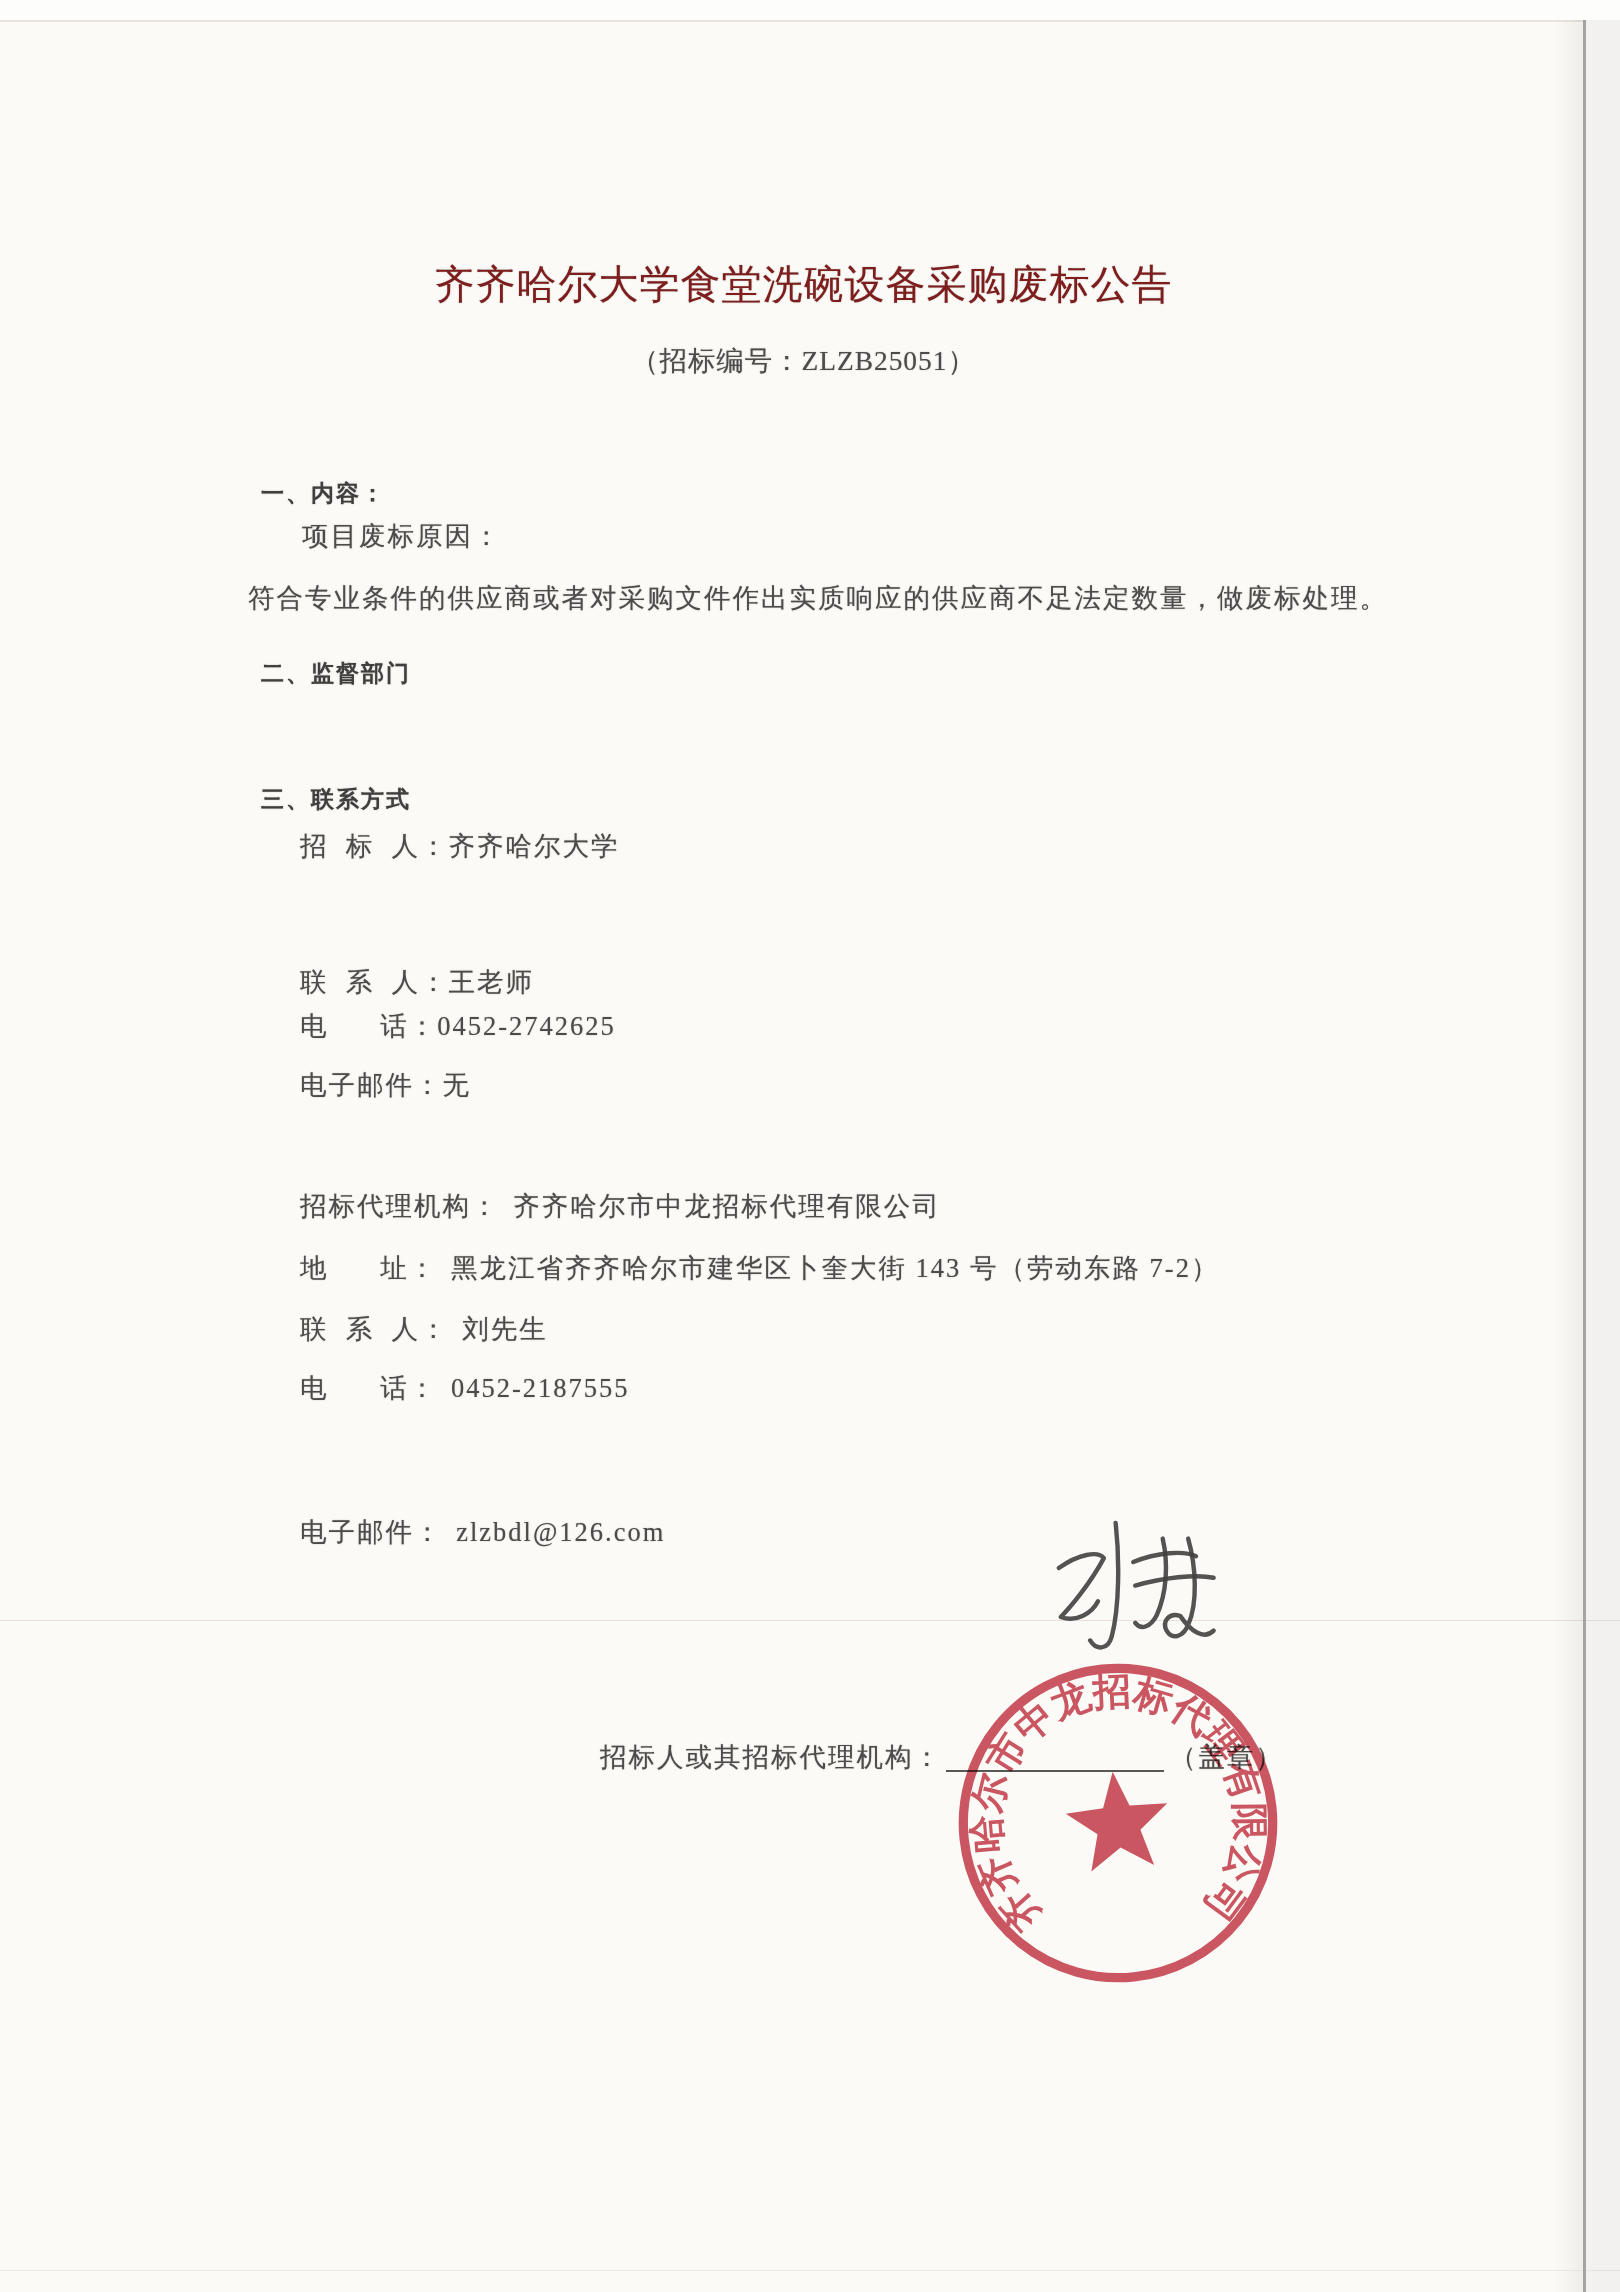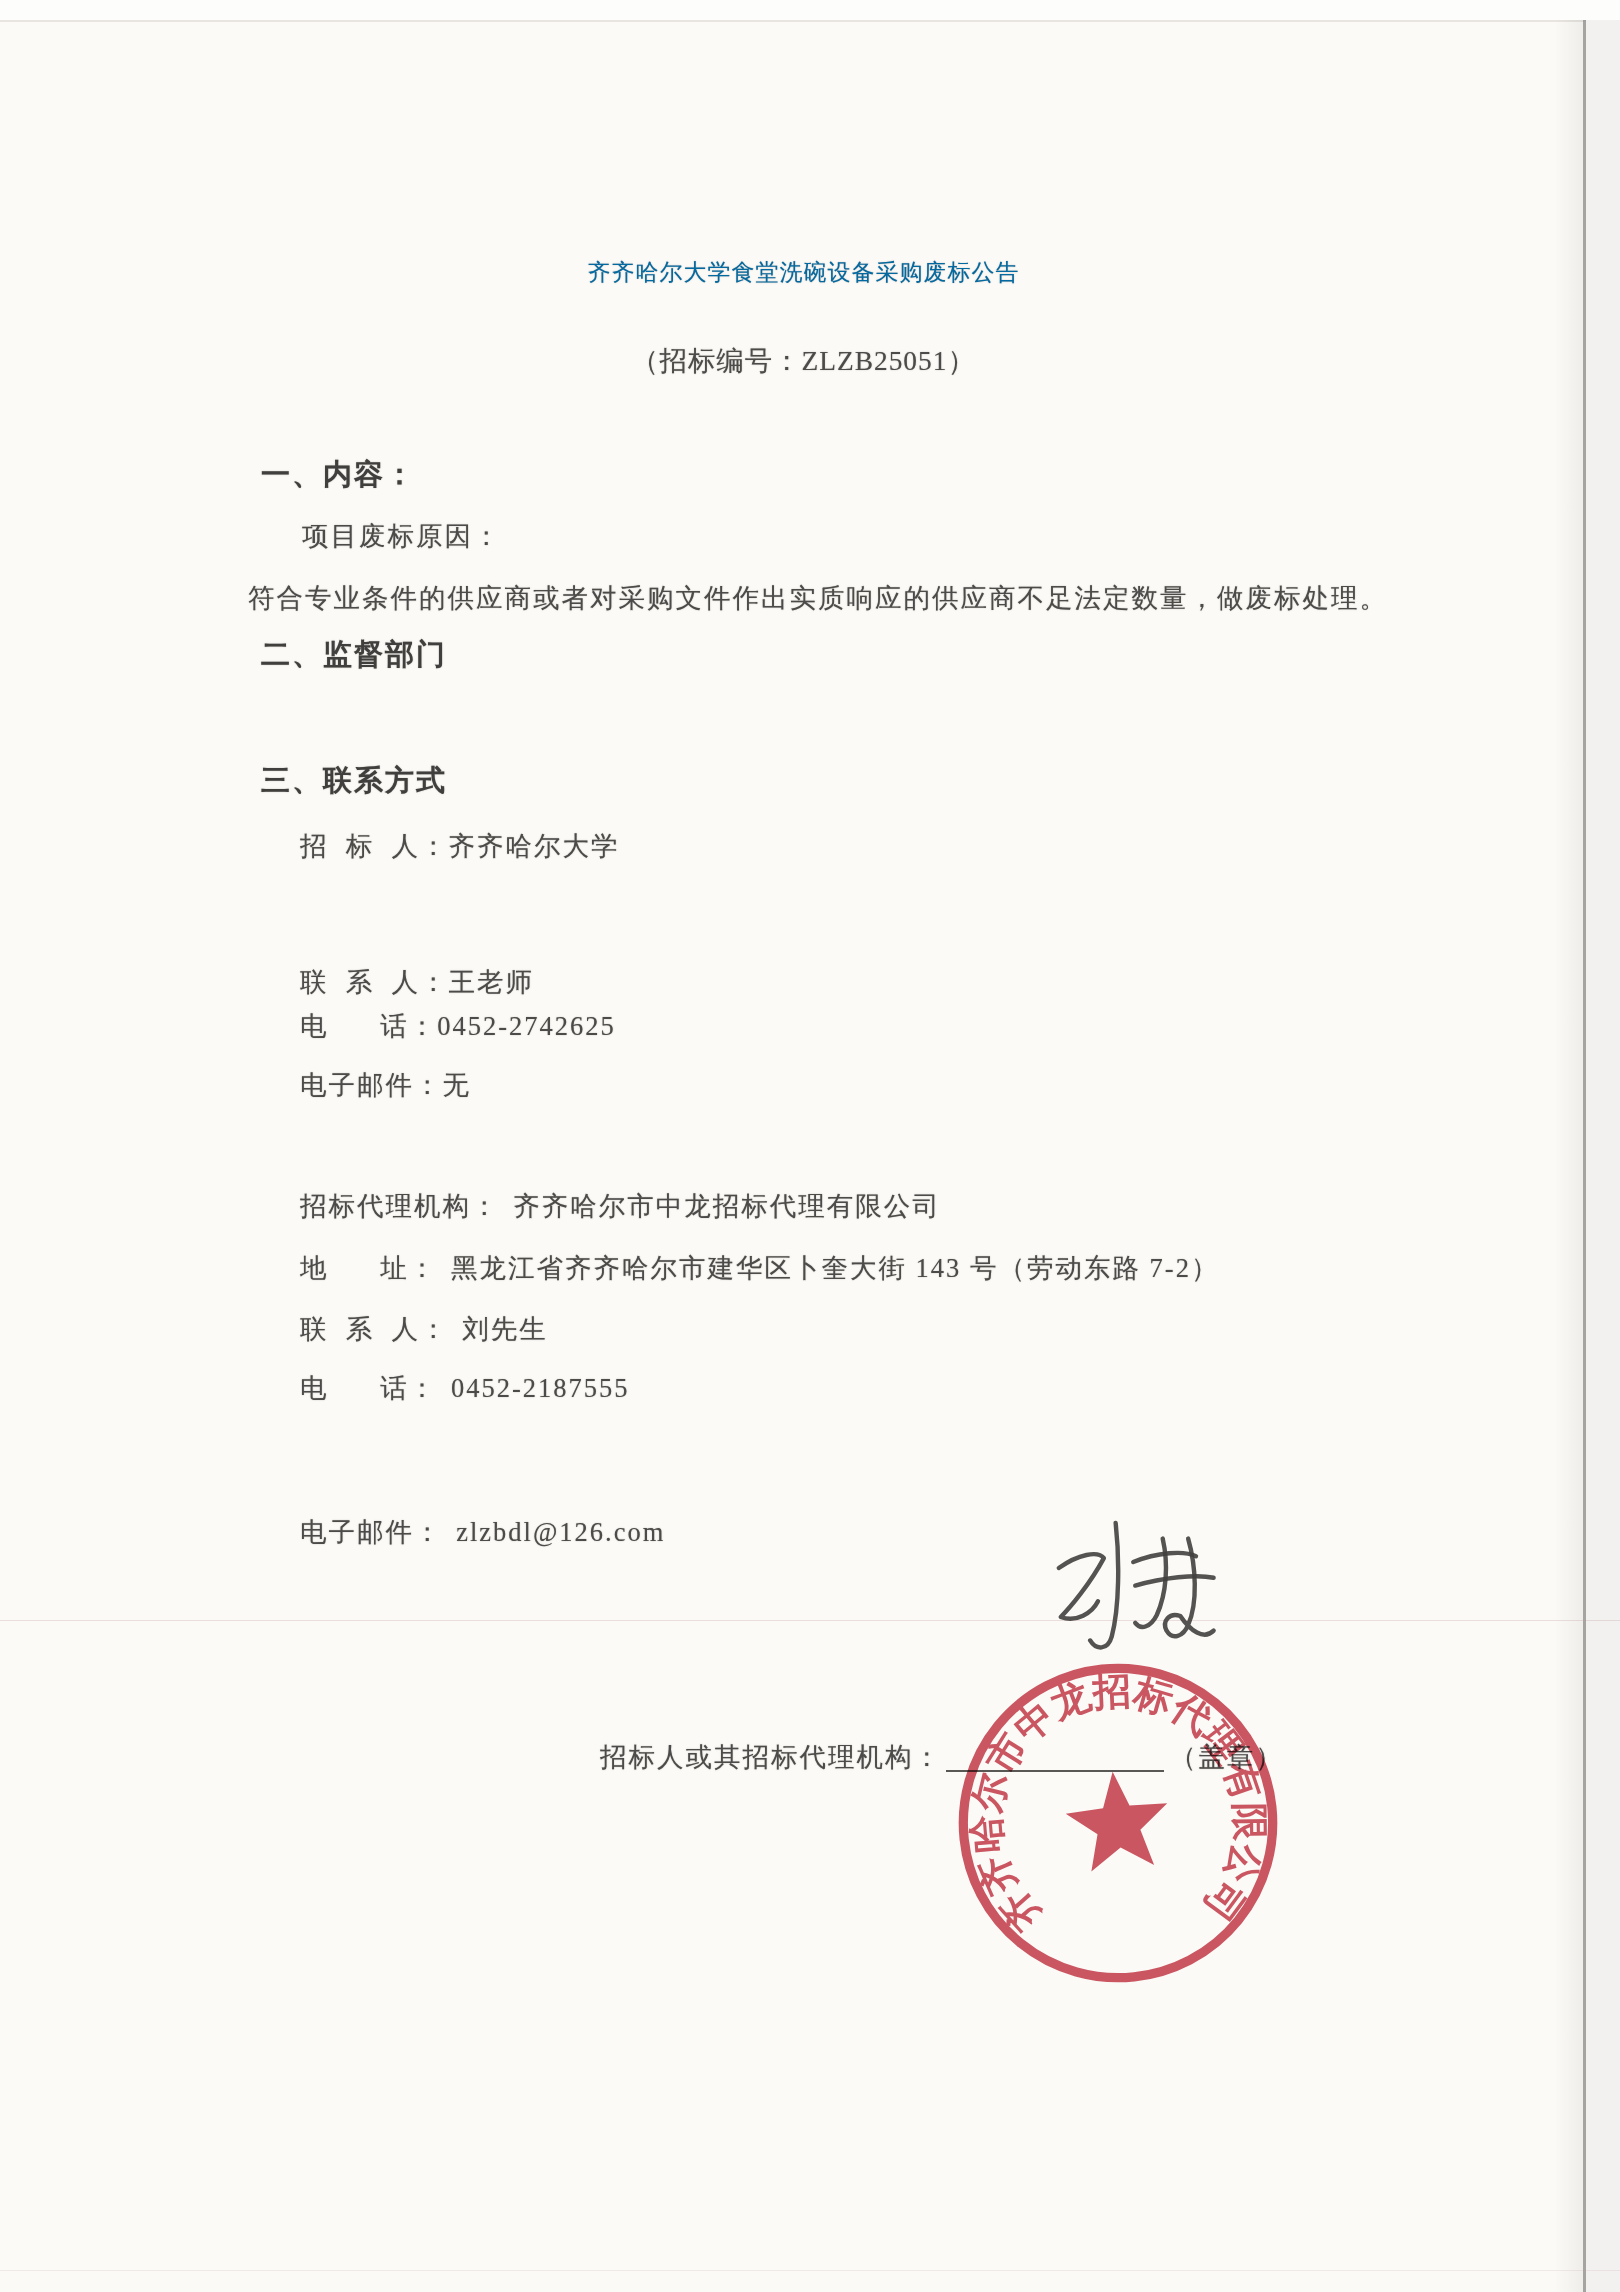--- a/index.html
+++ b/index.html
@@ -21,23 +21,23 @@
 
   
   .line{
     position:absolute;
     font-size:26.5px;
     letter-spacing:2px;
     white-space:pre;
     color:#4d4b49;
     text-shadow:0 0 1.2px rgba(90,87,84,.55);
   }
-  .h{font-weight:bold;font-size:29px;color:#413f3d;}
+  .h{font-weight:bold;font-size:23px;color:#413f3d;margin-top:23px;}
   .center{left:0;width:1607px;text-align:center;}
-  .title{font-size:23px;letter-spacing:1px;color:#0369a1;}
+  .title{font-size:40px;letter-spacing:1px;color:#7f1d1d;}
   .subtitle{font-size:27.4px;letter-spacing:1px;}
   .gap{margin-left:13.7px;}
   .uline{
     display:inline-block;
     border-bottom:2px solid #5a5855;
     vertical-align:-5.9px;
     height:25.5px;
   }
   .uline-sig{width:181px;margin-left:2px;margin-right:21.6px;}
   .uline-stamp{width:218px;margin-left:3.9px;margin-right:5.9px;}

